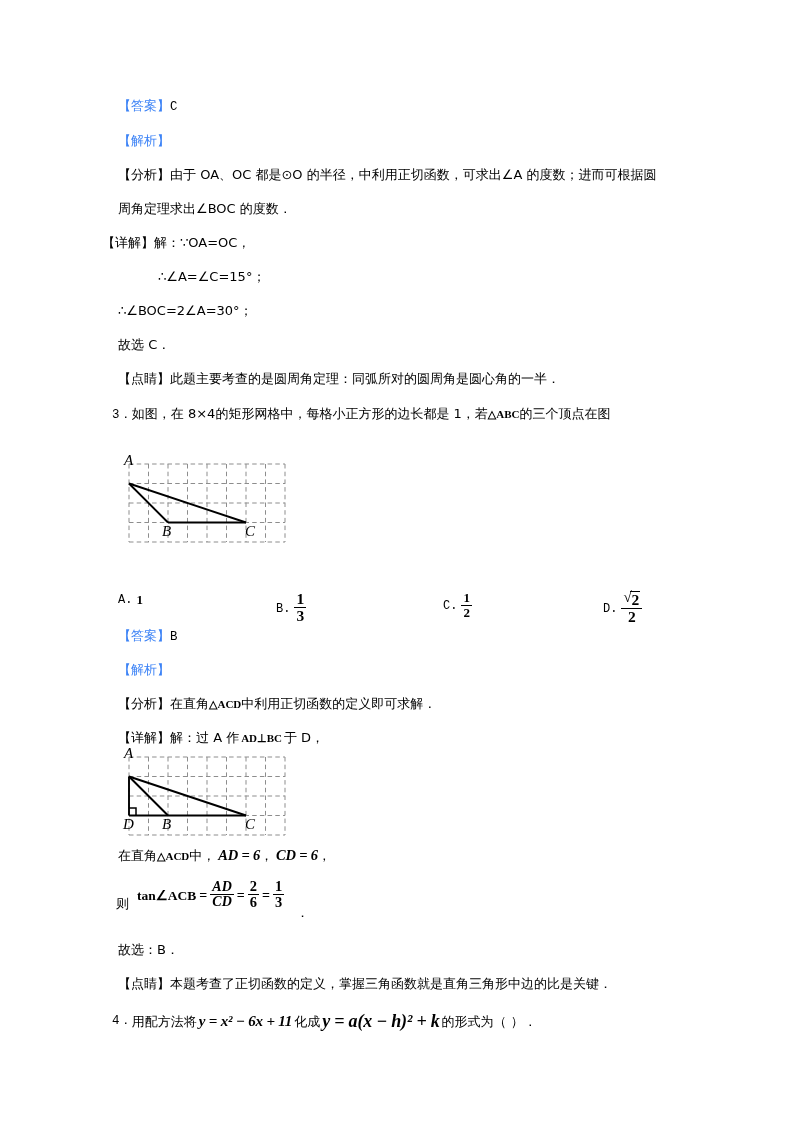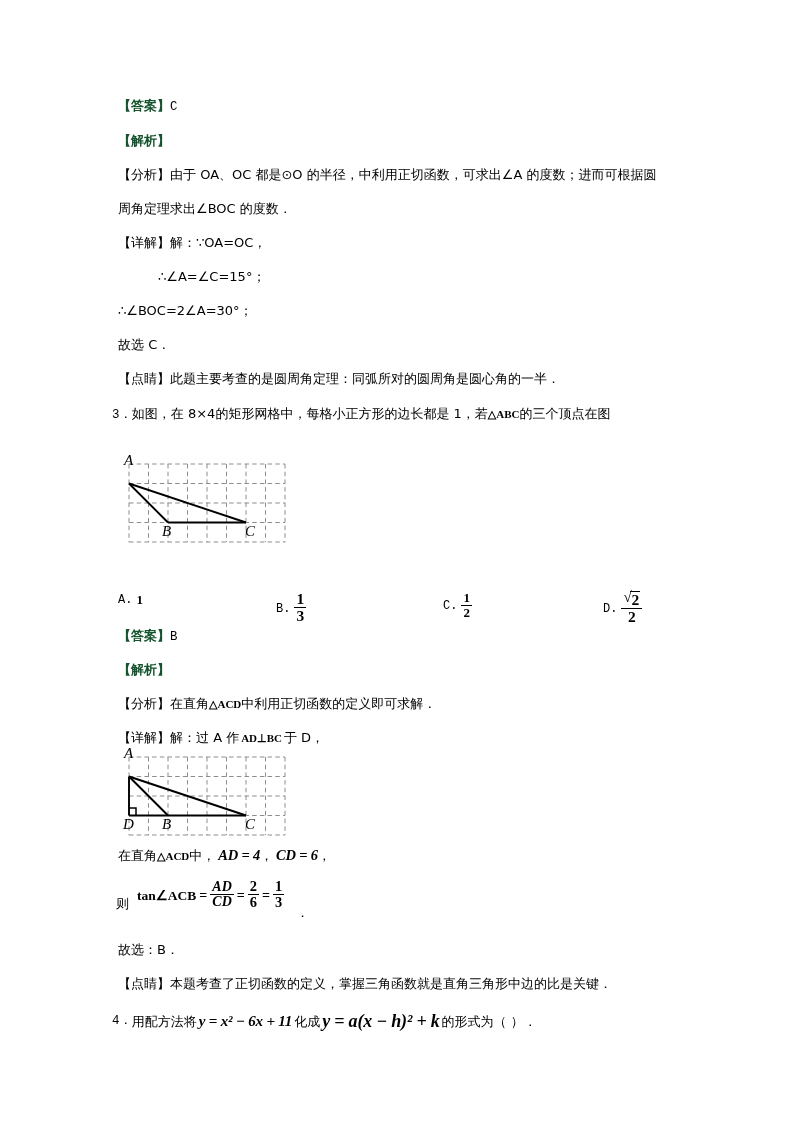--- a/index.html
+++ b/index.html
@@ -23,22 +23,22 @@
   }
   
   .line {
     position: absolute;
     font-size: 13.2px;
     line-height: 1.0;
     white-space: nowrap;
     color: #000;
   }
   .tag {
-    color: #14532d;
-    font-weight: bold;
+    color: #3b82f6;
+    font-weight: normal;
   }
   .mono {
     font-family: "Liberation Mono", monospace;
     font-size: 12.4px;
   }
   
   .mathb {
     font-family: "Liberation Serif", serif;
     font-weight: bold;
     font-style: italic;
@@ -118,21 +118,21 @@
     <span class="cjk tag">【解析】</span>
   </div>
 
   <div class="line" style="left:118px; top:168px;">
     <span class="cjk">【分析】</span><span class="cjk">由于 OA、OC 都是⊙O 的半径，中利用正切函数，可求出∠A 的度数；进而可根据圆</span>
   </div>
   <div class="line" style="left:118px; top:202px;">
     <span class="cjk">周角定理求出∠BOC 的度数．</span>
   </div>
 
-  <div class="line" style="left:118px; top:236px;text-align:center;">
+  <div class="line" style="left:102px; top:236px;text-align:center;">
     <span class="cjk">【详解】</span><span class="cjk">解：</span><span class="cjk">∵OA=OC，</span>
   </div>
 
   <div class="line" style="left:118px; top:270px;margin-left:40px;">
     <span class="cjk">∴∠A=∠C=15°；</span>
   </div>
 
   <div class="line" style="left:118px; top:304px;">
     <span class="cjk">∴∠BOC=2∠A=30°；</span>
   </div>
@@ -249,21 +249,21 @@
       </g>
       <polyline points="1,52 8,52 8,59.5" stroke="#000000" stroke-width="1.5" fill="none"></polyline>
     </svg>
     <span class="ptlabel" style="position:absolute; left:-4px; top:-11px;">A</span>
     <span class="ptlabel" style="position:absolute; left:-5px; top:60px;">D</span>
     <span class="ptlabel" style="position:absolute; left:34px; top:60px;">B</span>
     <span class="ptlabel" style="position:absolute; left:117px; top:60px;">C</span>
   </div>
 
   <div class="line" style="left:118px; top:848px;">
-    <span class="cjk">在直角</span><span class="mathb-up">△ACD</span><span class="cjk">中，</span><span class="mathb" style="margin-left:3px;">AD = 4</span><span class="cjk">，</span><span class="mathb" style="margin-left:3px;text-align:center;">CD = 6</span><span class="cjk">，</span>
+    <span class="cjk">在直角</span><span class="mathb-up">△ACD</span><span class="cjk">中，</span><span class="mathb" style="margin-left:3px;">AD = 6</span><span class="cjk">，</span><span class="mathb" style="margin-left:3px;text-align:center;">CD = 6</span><span class="cjk">，</span>
   </div>
 
   <div style="position:absolute; left:116px; top:895px; display:flex; align-items:flex-end;">
     <span class="cjk">则</span>
   </div>
   <div style="position:absolute; left:137px; top:880px; display:flex; align-items:center; gap:3px;">
     <span class="mathb-up" style="font-size:13.5px;">tan∠ACB</span>
     <span class="mathb-up" style="font-size:14px;">=</span>
     <span class="frac" style="font-size:14px; font-style:italic;">
       <span class="num">AD</span>

